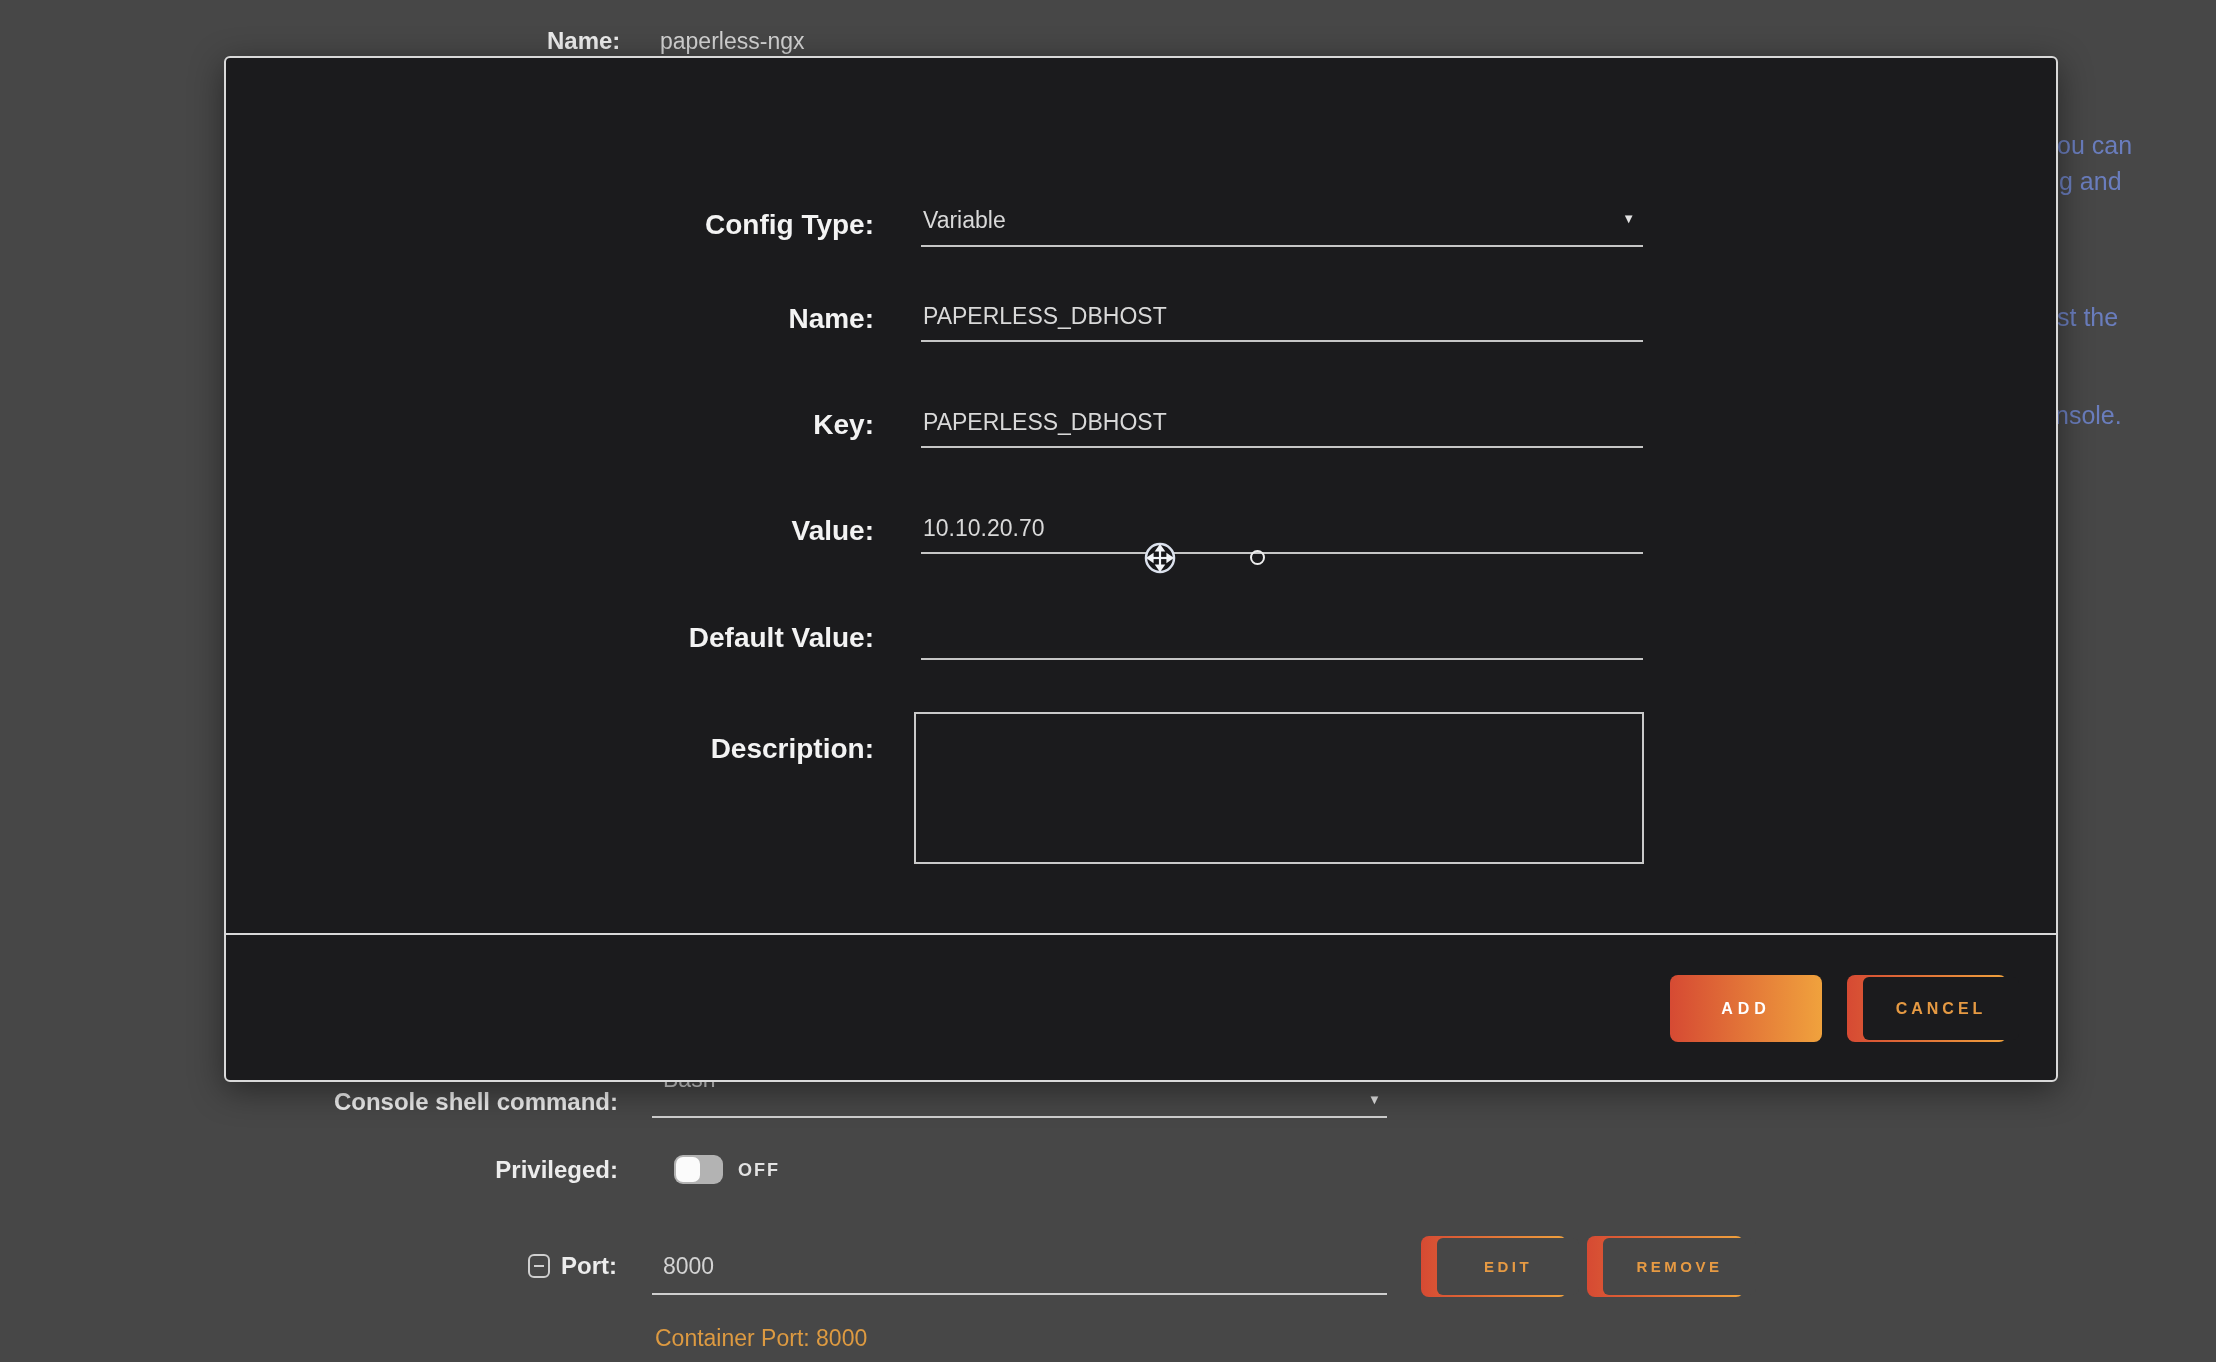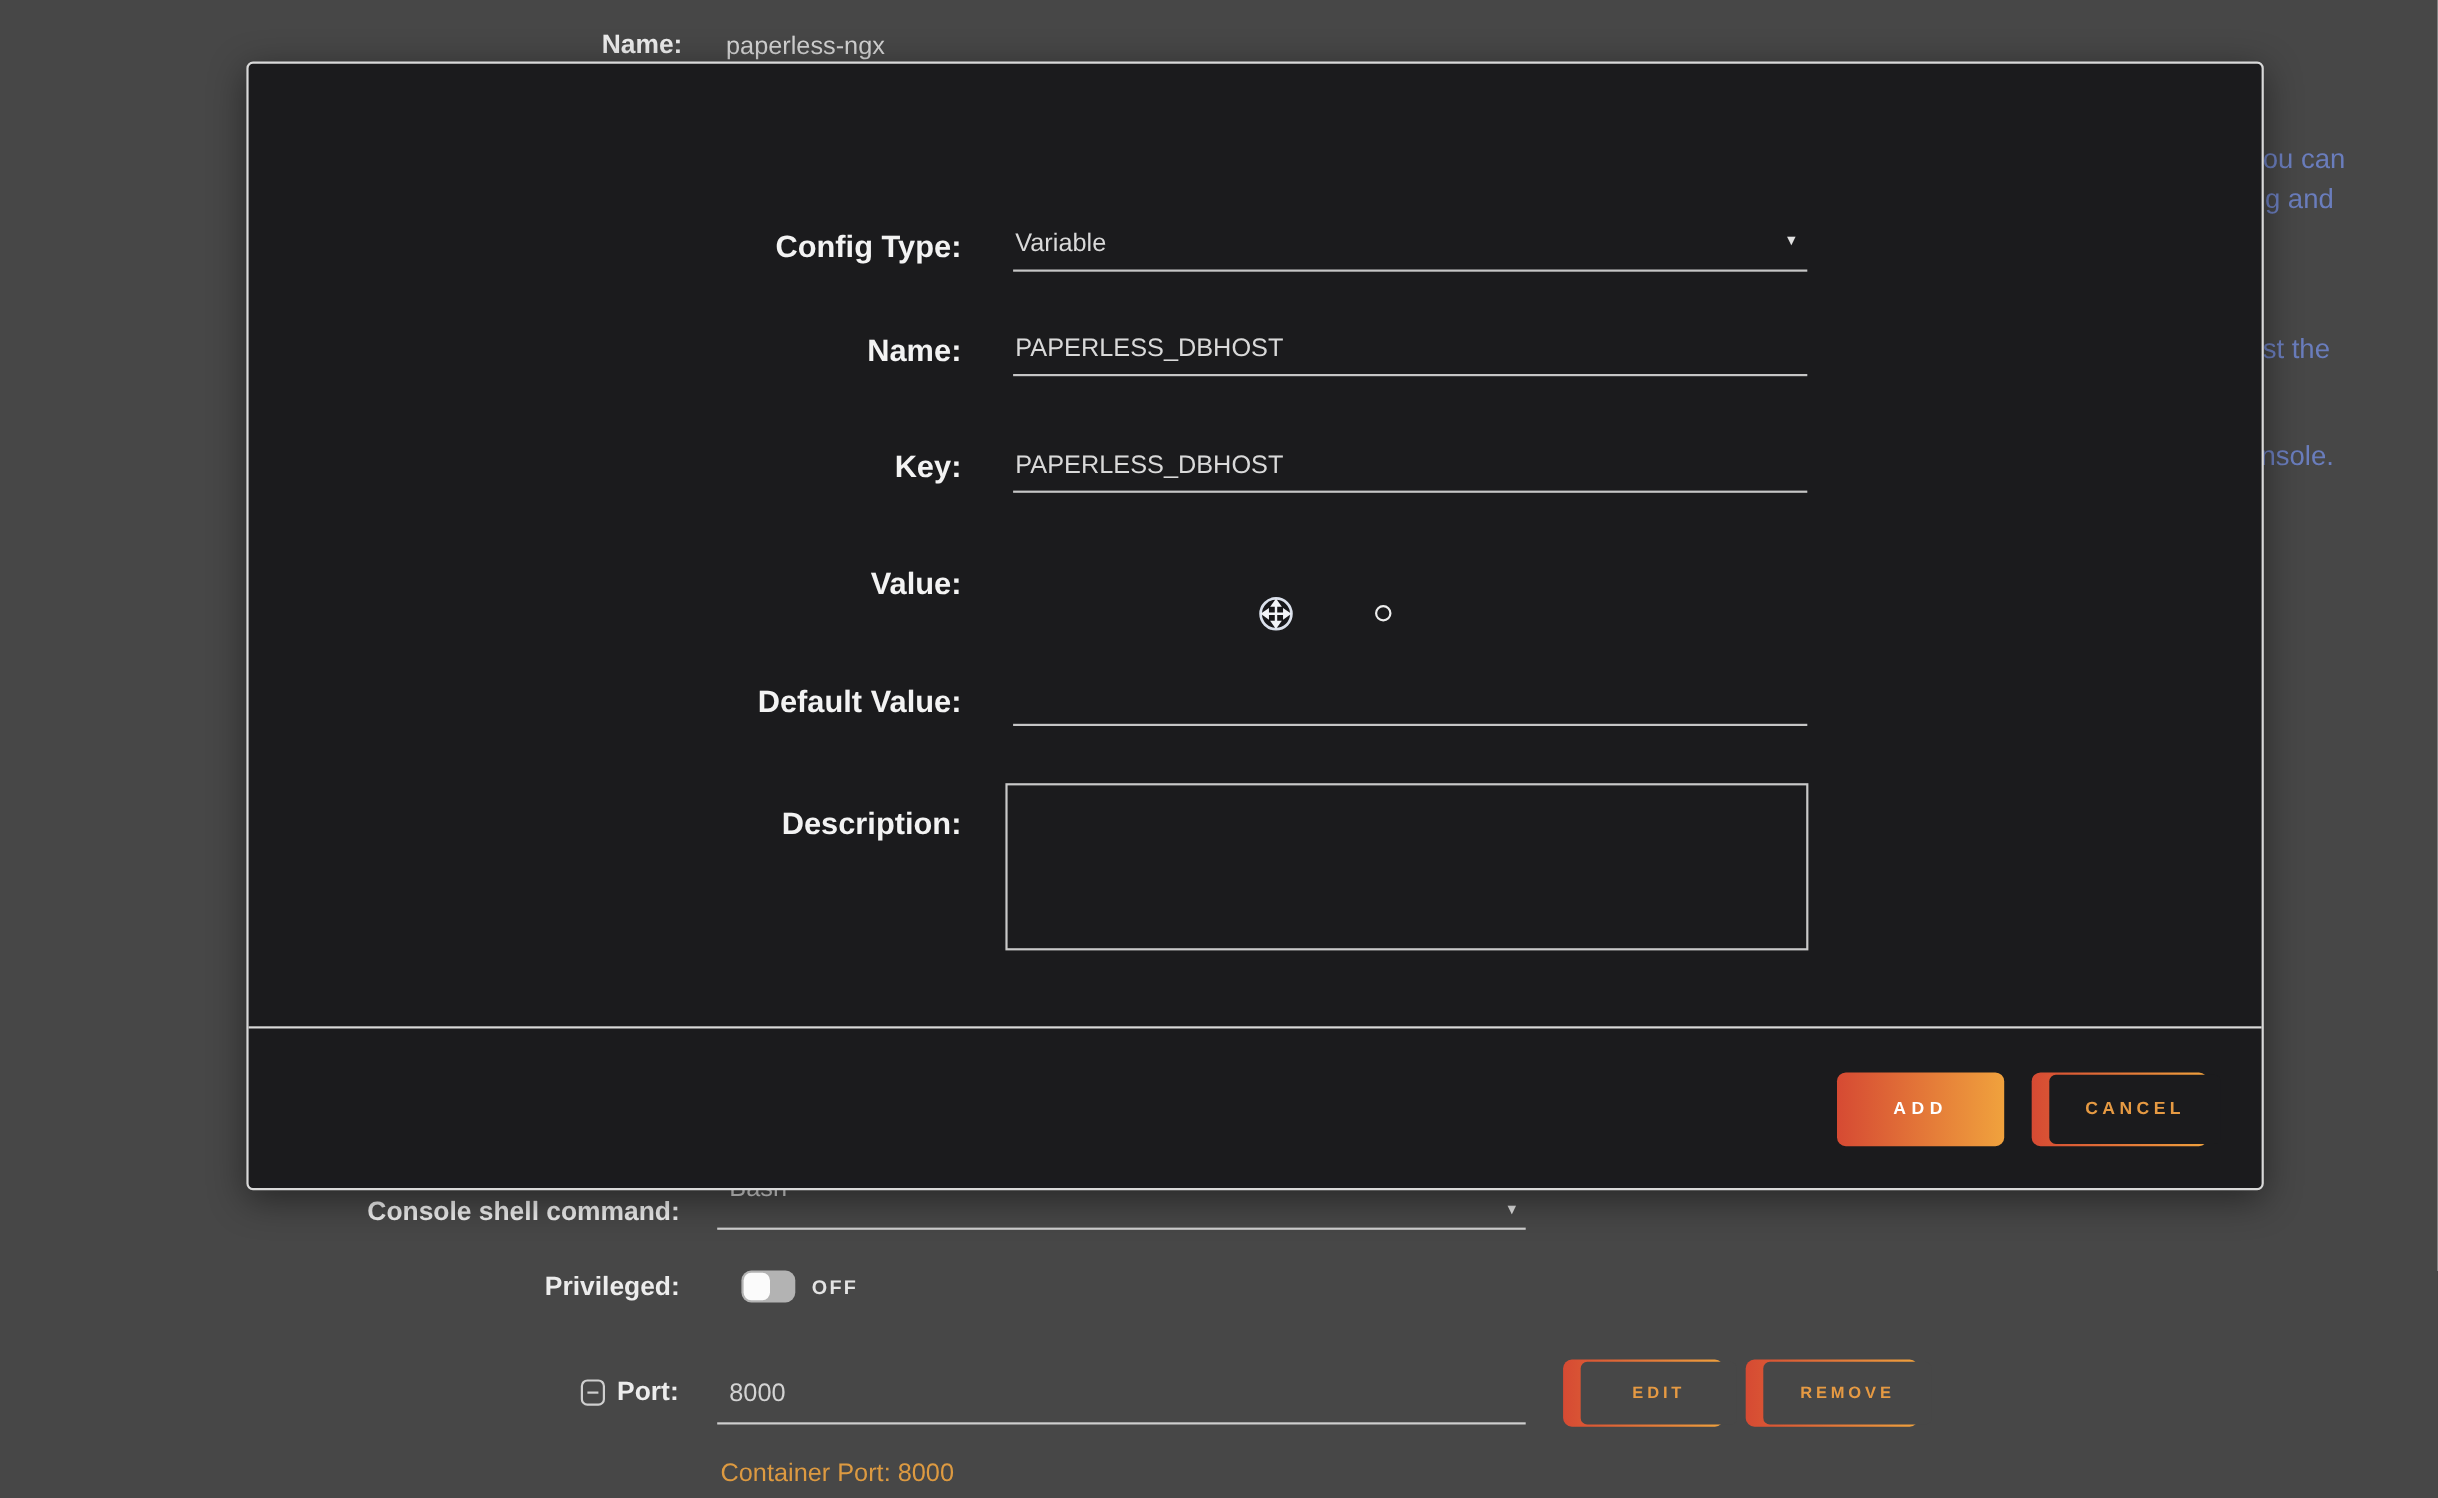--- a/index.html
+++ b/index.html
@@ -108,20 +108,21 @@
       <span class="chevron">▼</span>
     </div>
 
     <span class="form-label" style="top:245px;">Name:</span>
     <input class="form-input" style="top: 240px;" value="PAPERLESS_DBHOST">
 
     <span class="form-label" style="top:351px;">Key:</span>
     <input class="form-input" style="top: 346px;" value="PAPERLESS_DBHOST">
 
     <span class="form-label" style="top:457px;">Value:</span>
+    <input class="form-input" style="top: 452px;" value="10.10.20.70">
 
     <svg class="cursor-move" viewBox="0 0 34 34">
       <circle cx="17" cy="17" r="14" fill="#17171a" stroke="#dbe1ec" stroke-width="2.5"></circle>
       <g stroke="#f2f4f8" stroke-width="2.2" fill="#f2f4f8">
         <line x1="17" y1="9" x2="17" y2="25"></line>
         <line x1="9" y1="17" x2="25" y2="17"></line>
         <path d="M17 5l-3.2 4.5h6.4z"></path>
         <path d="M17 29l-3.2-4.5h6.4z"></path>
         <path d="M5 17l4.5-3.2v6.4z"></path>
         <path d="M29 17l-4.5-3.2v6.4z"></path>

